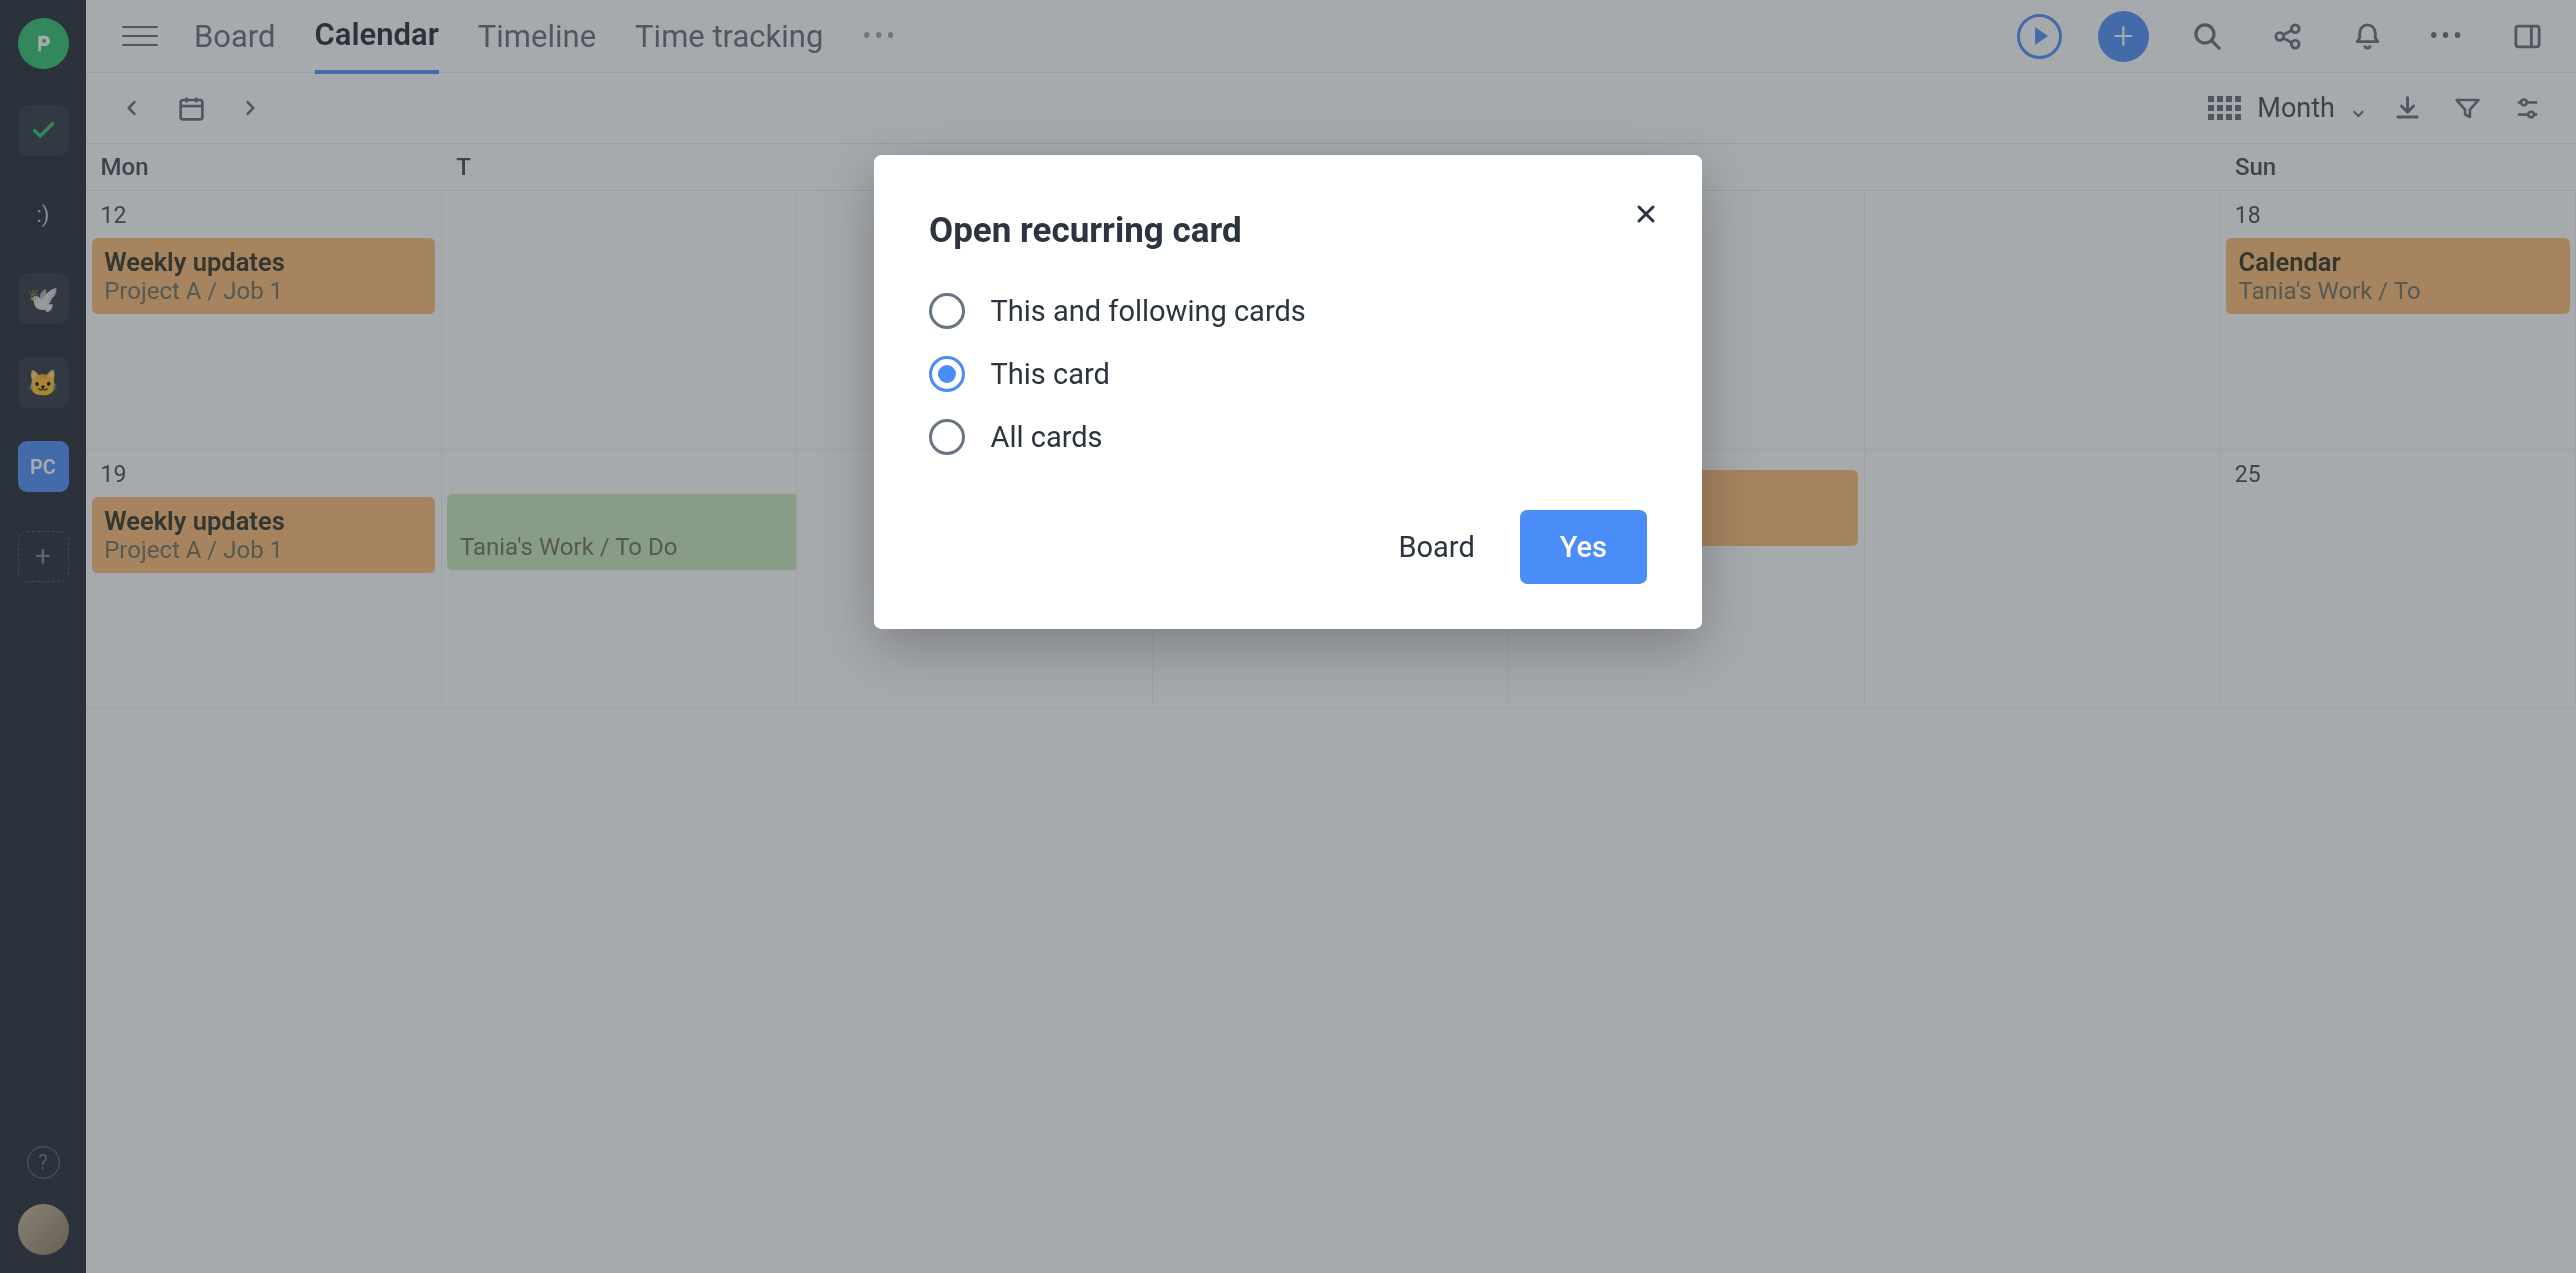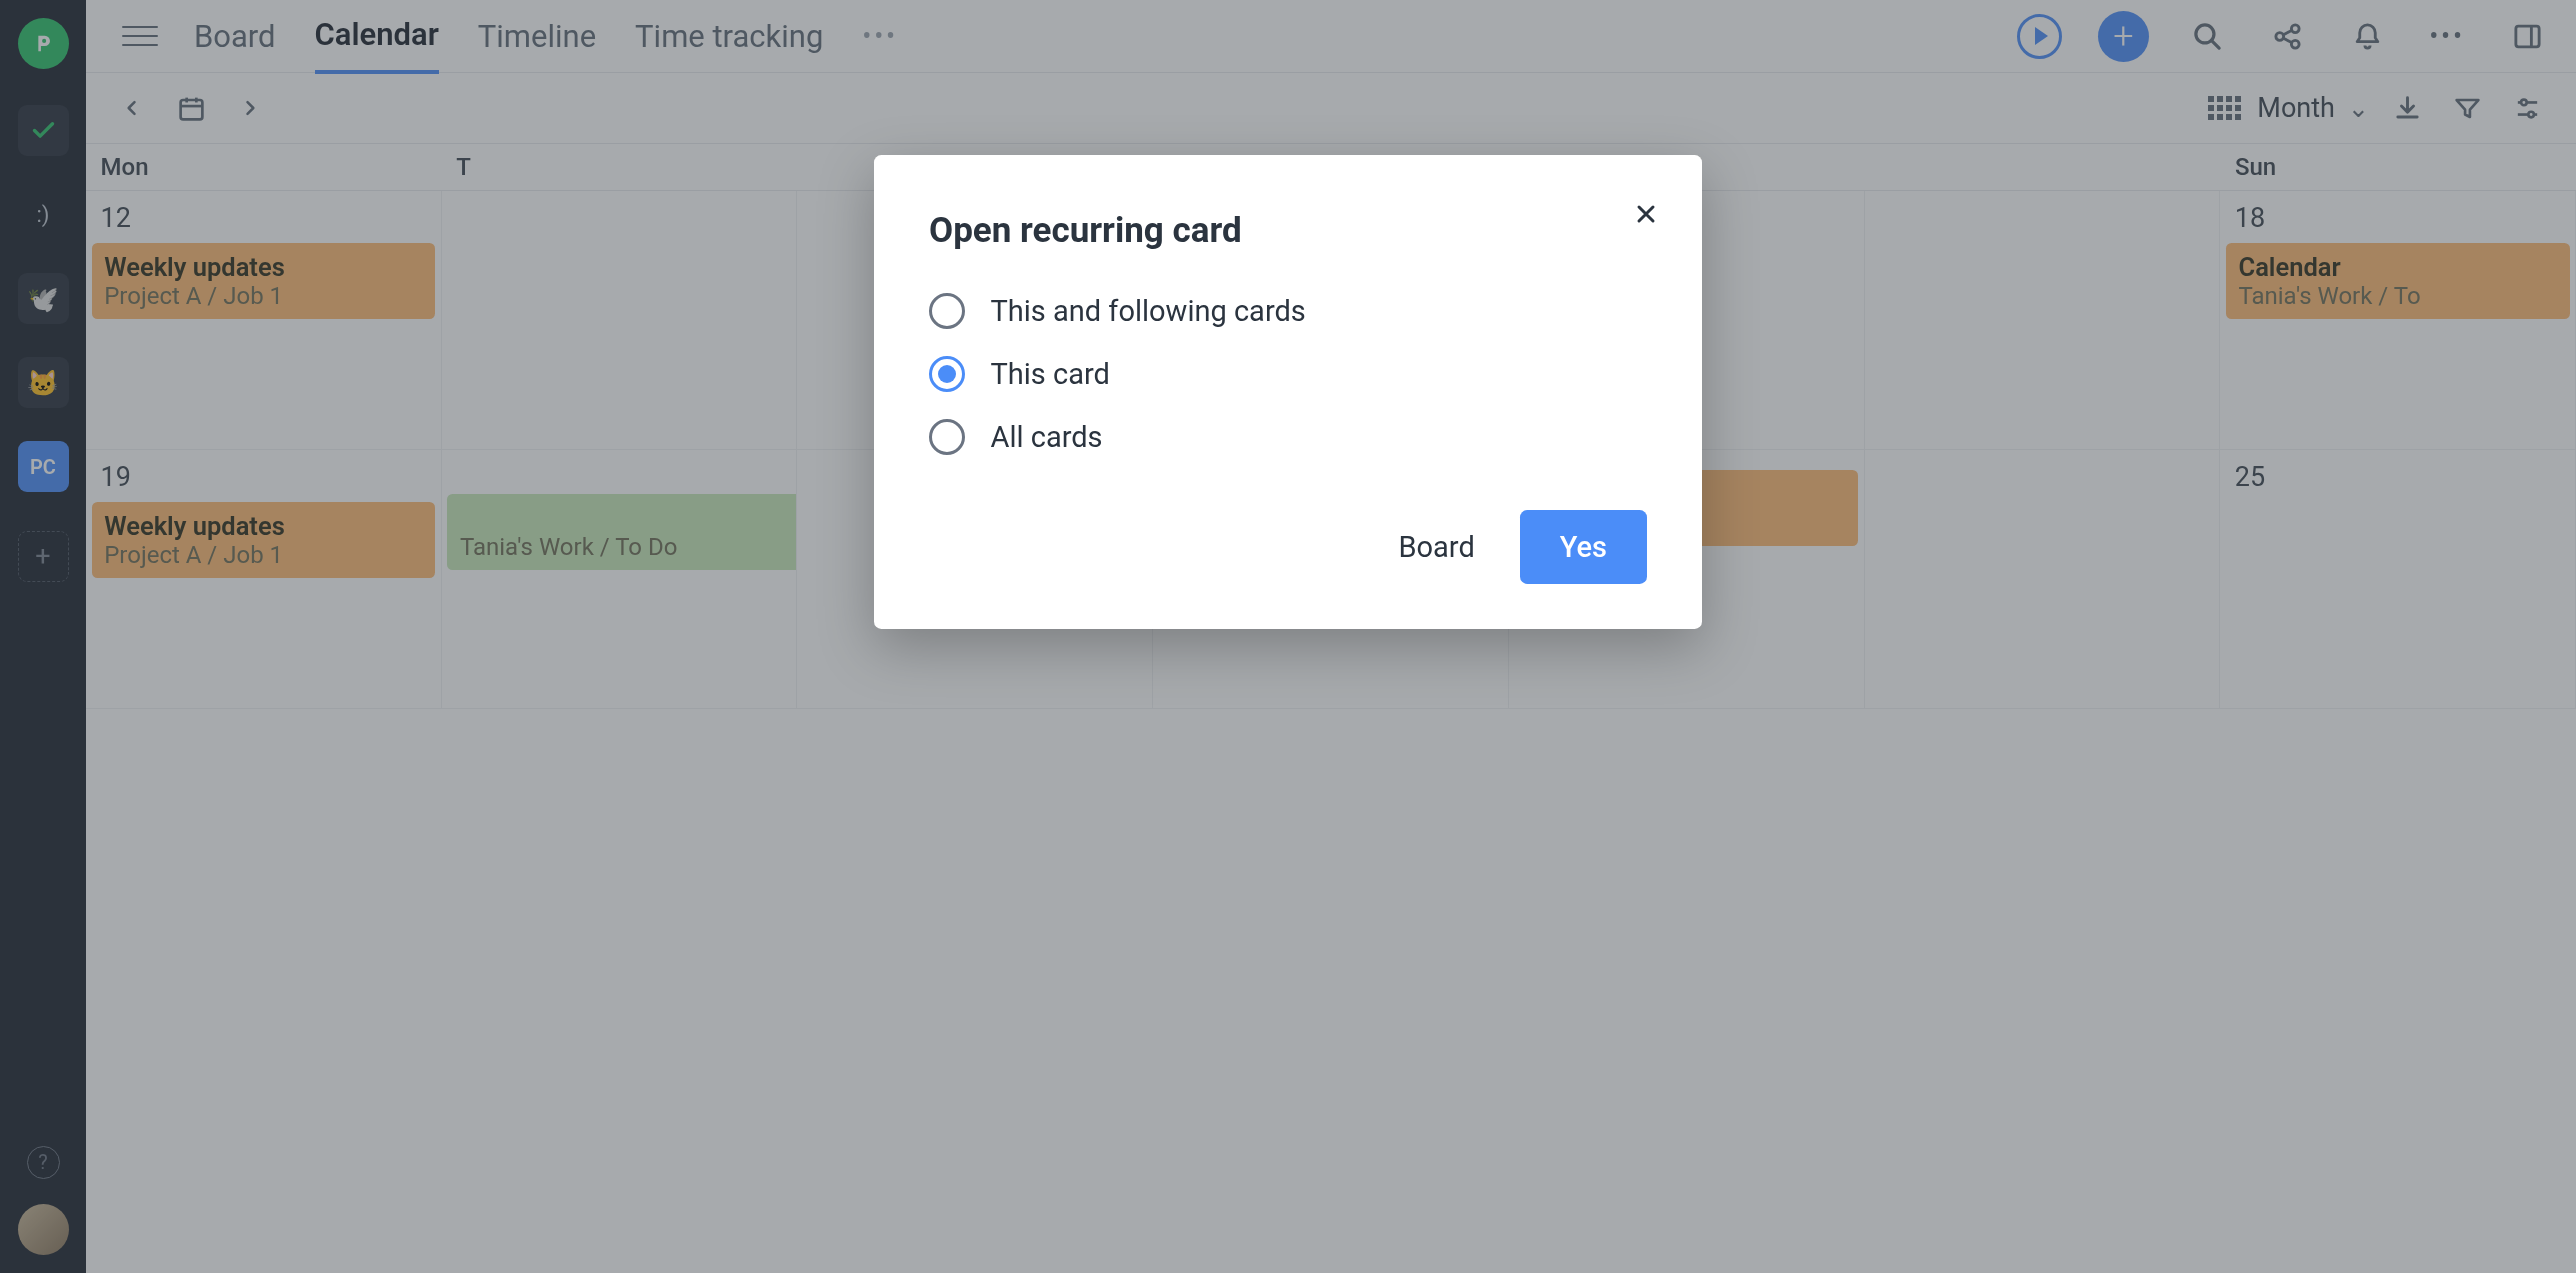--- a/index.html
+++ b/index.html
@@ -41,21 +41,21 @@
   .grid-icon { display:inline-grid; grid-template-columns:repeat(4,6.4px); grid-template-rows:repeat(3,6.4px); gap:2.7px; }
   .grid-icon span { background:#5f6b77; }
   .month-sel { font-size:27px; color:#3c4650; display:flex; align-items:center; gap:12.7px; cursor:pointer; }
   .month-sel::after { content:'⌄'; font-size:25.5px; color:#5f6b77; }
 
   
   .cal-head { display:grid; grid-template-columns: repeat(7,1fr); border-bottom:1.8px solid #e8eaed; }
   .cal-head div { padding:9px 14.6px; font-size:24px; color:#3c4650; font-weight:500; }
   .cal-body { flex:1; display:grid; grid-template-columns: repeat(7,1fr); grid-auto-rows: 259px; }
   .cell { border-right:1.8px solid #eef0f2; border-bottom:1.8px solid #eef0f2; padding:5.5px 5.5px; overflow:hidden; }
-  .daynum { font-size:27px; color:#3c4650; padding:5.5px 9px 9px; }
+  .daynum { font-size:23px; color:#3c4650; padding:5.5px 9px 9px; }
   .card { border-radius:5.5px; padding:9px 12.7px; margin-bottom:5.5px; overflow:hidden; white-space:nowrap; }
   .card .title { font-size:25.5px; font-weight:600; color:#2f2f1c; }
   .card .sub { font-size:24px; color:#6d6d56; overflow:hidden; text-overflow:ellipsis; }
   .c-yellow { background:#fdba74; }
   .c-green { background:#c6e7b8; }
 
   
   .scrim { position:absolute; inset:0; background:rgba(60,66,74,0.45); display:flex; align-items:flex-start; justify-content:center; padding-top:155px; }
   .modal { width:828px; background:#fff; border-radius:7.3px; padding:55px 55px 45px; box-shadow:0 18px 55px rgba(0,0,0,0.25); position:relative; }
   .modal h2 { font-size:35px; font-weight:700; color:#2b343f; margin-bottom:42px; }

